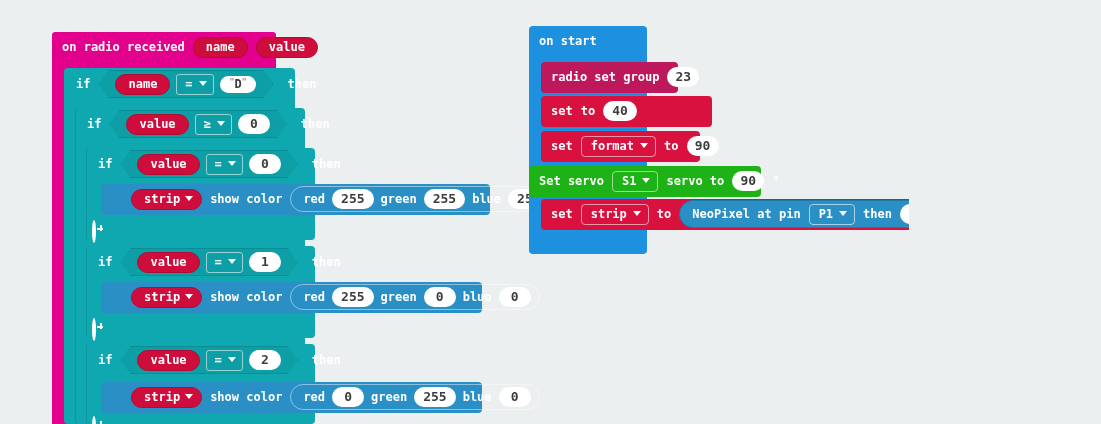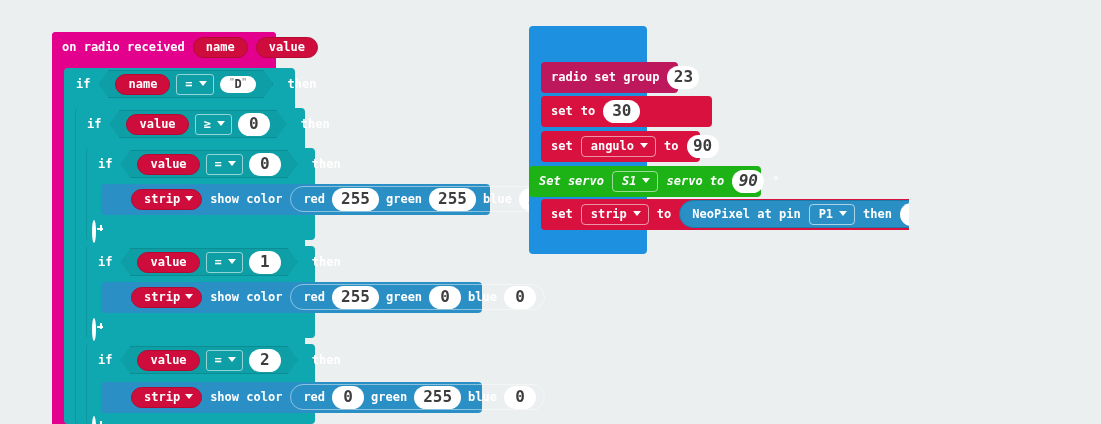--- a/index.html
+++ b/index.html
@@ -77,21 +77,21 @@
   .varoval.dd {
     padding-right: 8px;
     gap: 5px;
   }
 
   
   .numfld {
     background: #ffffff;
     border-radius: 12px;
     color: #3d3d3d;
-    font-size: 16px;
+    font-size: 13px;
     font-weight: bold;
     min-width: 14px;
     text-align: center;
     padding: 3px 9px 4px 9px;
     display: inline-flex;
     align-items: center;
     justify-content: center;
     line-height: 1;
   }
 
@@ -388,49 +388,54 @@
         <span class="lbl">blue</span>
         <span class="numfld">0</span>
       </span>
     </div>
   </div>
   <div class="blk" style="left:92px; top:418px;">
     <span class="plusicon"></span>
   </div>
 
   <div class="blk startblk" style="left:529px; top:26px; width:118px; height:228px;"></div>
+  <div class="blk" style="left:529px; top:26px; width:118px; height:30px;">
+    <div class="startblk-inner">
+      <span class="lbl">on start</span>
+    </div>
+  </div>
 
   <div class="blk radioblk" style="left:541px; top:62px; width:137px; height:31px;">
     <div class="rowinner">
       <span class="lbl">radio set group</span>
       <span class="numfld">23</span>
     </div>
   </div>
 
   <div class="blk setblk" style="left:541px; top:96px; width:171px; height:31px;">
     <div class="rowinner">
       <span class="lbl">set</span>
       <span class="lbl">to</span>
-      <span class="numfld">30</span>
+      <span class="numfld">40</span>
     </div>
   </div>
 
   <div class="blk setblk" style="left:541px; top:131px; width:159px; height:31px;">
     <div class="rowinner">
       <span class="lbl">set</span>
       <span class="ddfield">
-        <span>angulo</span>
+        <span>format</span>
         <i class="caret w"></i>
       </span>
       <span class="lbl">to</span>
       <span class="numfld">90</span>
     </div>
   </div>
 
-  <div class="blk servoblk" style="left:529px; top:166px; width:232px; height:31px;font-style:italic;">
+  <div class="blk servoblk" style="left:529px; top:166px; width:232px; height:31px;">
     <div class="rowinner">
       <span class="lbl">Set servo</span>
       <span class="ddfield">
         <span>S1</span>
         <i class="caret w"></i>
       </span>
       <span class="lbl">servo to</span>
       <span class="numfld">90</span>
       <span class="lbl">°</span>
     </div>

